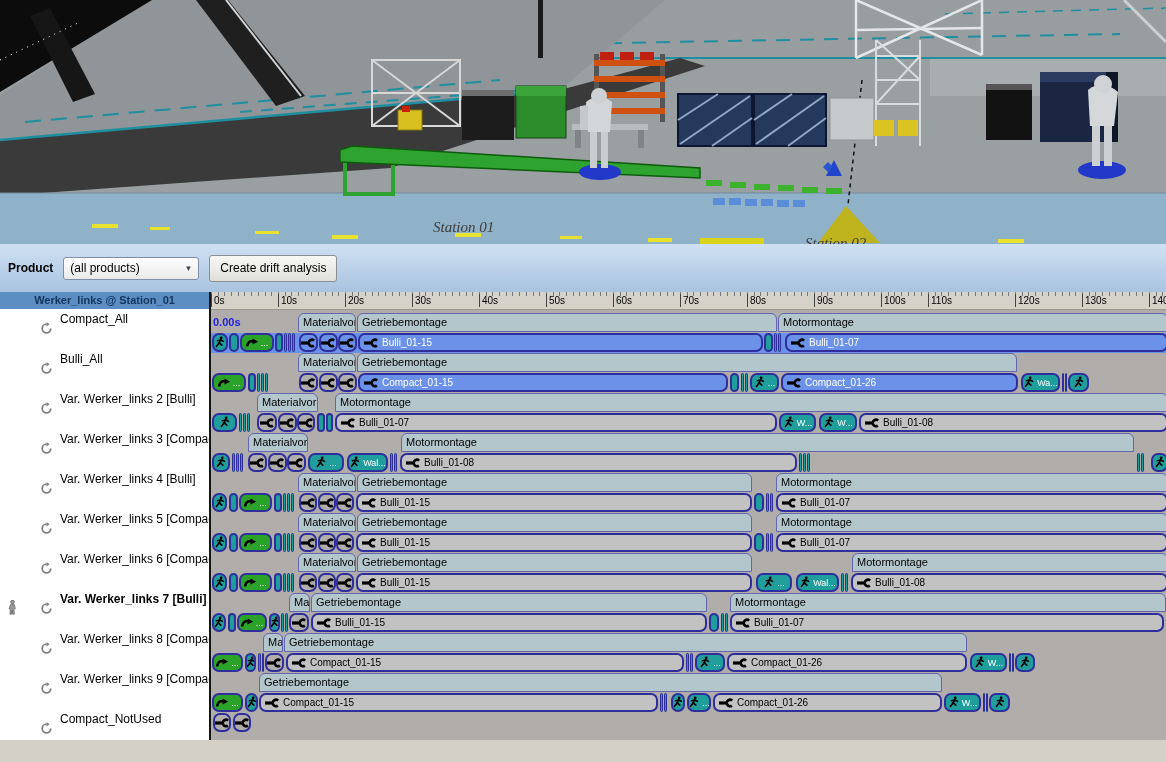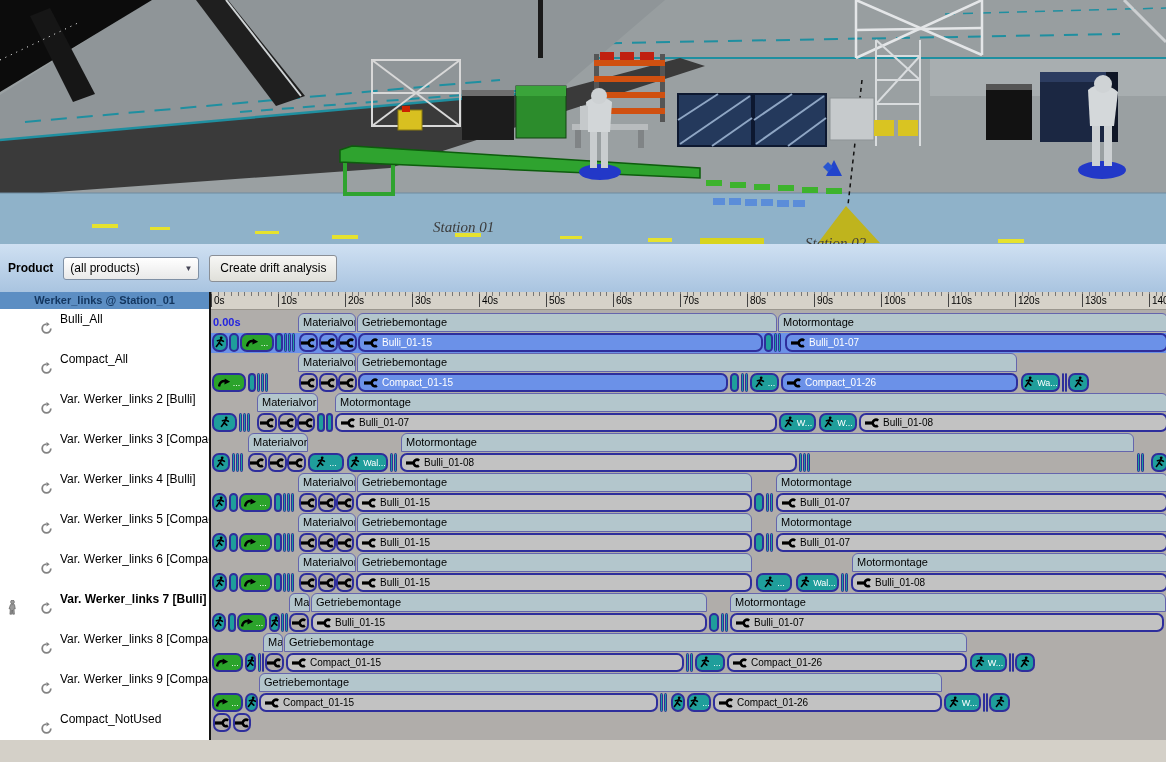--- a/index.html
+++ b/index.html
@@ -206,30 +206,30 @@
     <div class="sidebar">
       <div class="side-header">Werker_links @ Station_01</div>
       <div id="side-rows">
           <div class="side-row">
             <span class="ref" style="display: inline-flex; align-items: center;">
               <svg width="13" height="13" viewBox="0 0 13 13">
                 <path d="M10.8 6.5 A4.3 4.3 0 1 1 6.5 2.2" fill="none" stroke="#828282" stroke-width="1.8"></path>
                 <path d="M6.5 0 L6.5 4.4 L9.7 2.2 Z" fill="#828282"></path>
               </svg>
             </span>
-            <span class="lbl">Bulli_All</span>
+            <span class="lbl">Compact_All</span>
           </div>
           <div class="side-row">
             <span class="ref" style="display: inline-flex; align-items: center;">
               <svg width="13" height="13" viewBox="0 0 13 13">
                 <path d="M10.8 6.5 A4.3 4.3 0 1 1 6.5 2.2" fill="none" stroke="#828282" stroke-width="1.8"></path>
                 <path d="M6.5 0 L6.5 4.4 L9.7 2.2 Z" fill="#828282"></path>
               </svg>
             </span>
-            <span class="lbl">Compact_All</span>
+            <span class="lbl">Bulli_All</span>
           </div>
           <div class="side-row">
             <span class="ref" style="display: inline-flex; align-items: center;">
               <svg width="13" height="13" viewBox="0 0 13 13">
                 <path d="M10.8 6.5 A4.3 4.3 0 1 1 6.5 2.2" fill="none" stroke="#828282" stroke-width="1.8"></path>
                 <path d="M6.5 0 L6.5 4.4 L9.7 2.2 Z" fill="#828282"></path>
               </svg>
             </span>
             <span class="lbl">Var. Werker_links 2 [Bulli]</span>
           </div>
@@ -320,21 +320,21 @@
           <span class="tick" style="left: 67px;">10s</span>
           <span class="tick" style="left: 134px;">20s</span>
           <span class="tick" style="left: 201px;">30s</span>
           <span class="tick" style="left: 268px;">40s</span>
           <span class="tick" style="left: 335px;">50s</span>
           <span class="tick" style="left: 402px;">60s</span>
           <span class="tick" style="left: 469px;">70s</span>
           <span class="tick" style="left: 536px;">80s</span>
           <span class="tick" style="left: 603px;">90s</span>
           <span class="tick" style="left: 670px;">100s</span>
-          <span class="tick" style="left: 737px;">110s</span>
+          <span class="tick" style="left: 717px;">110s</span>
           <span class="tick" style="left: 804px;">120s</span>
           <span class="tick" style="left: 871px;">130s</span>
           <span class="tick" style="left: 938px;">140s</span>
         </div>
       <div id="gantt-rows">
           <div class="grow">
             <div class="bandrow">
               <span class="cursor">0.00s</span>
               <div class="band" style="left: 87px; width: 58px;">Materialvorbe</div>
               <div class="band" style="left: 146px; width: 420px;">Getriebemontage</div>

